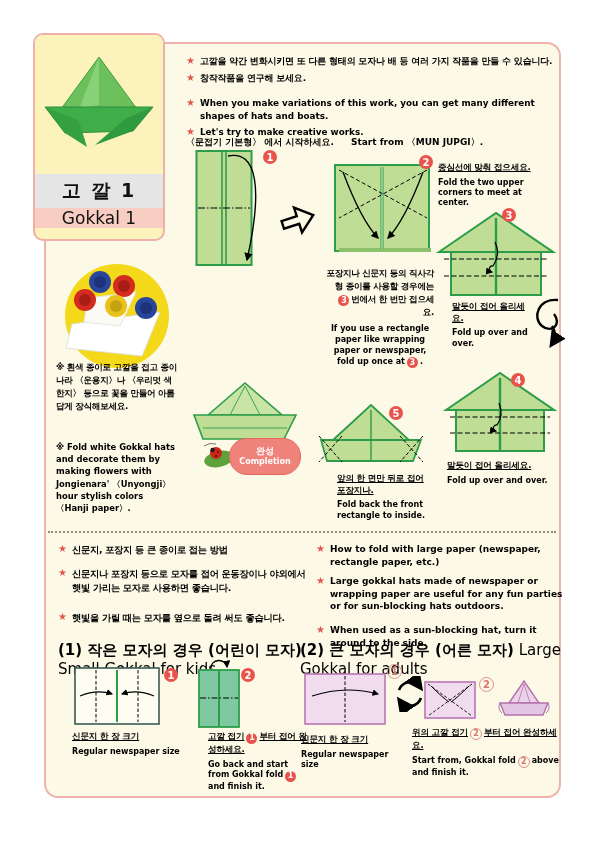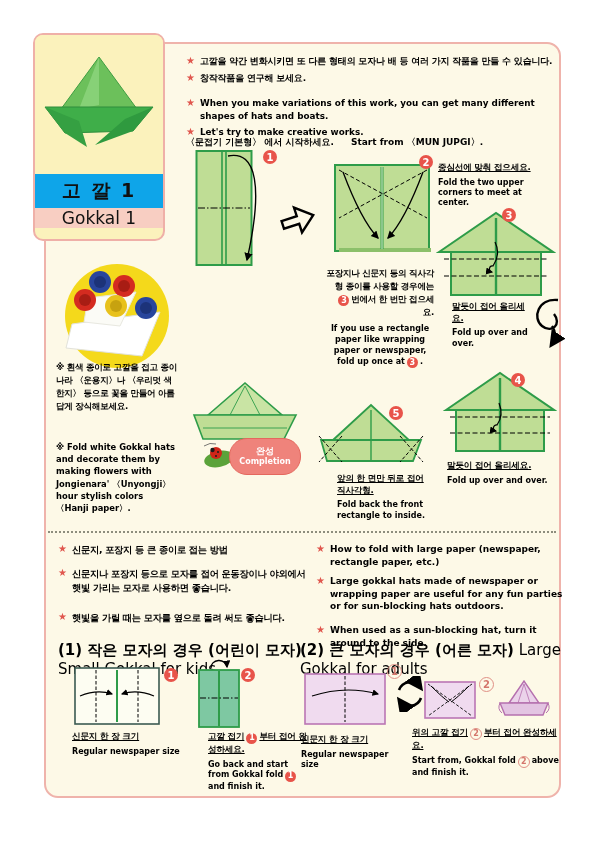--- a/index.html
+++ b/index.html
@@ -3,21 +3,21 @@
 <meta charset="utf-8">
 <style>
   html,body{margin:0;padding:0;}
   body{width:601px;height:842px;background:#ffffff;font-family:"DejaVu Sans","Liberation Sans",sans-serif;}
   .page{position:relative;width:601px;height:842px;background:#fff;overflow:hidden;}
   .abs{position:absolute;}
   .frame{left:44px;top:42px;width:513px;height:752px;border:2px solid #efb3ab;border-radius:14px;background:#fdf9e7;}
   
   .titlebox{left:33px;top:33px;width:128px;height:204px;border:2px solid #efb0a8;border-radius:10px;overflow:hidden;background:#fbf2bc;}
   .titlebox .img{position:absolute;left:0;top:0;width:128px;height:139px;background:#fbf2bc;}
-  .band1{position:absolute;left:0;top:139px;width:128px;height:34px;background:#0ea5e9;color:#111;
+  .band1{position:absolute;left:0;top:139px;width:128px;height:34px;background:#e5e5e5;color:#111;
          font-size:19px;font-weight:bold;display:flex;align-items:center;justify-content:center;letter-spacing:2px;}
   .band2{position:absolute;left:0;top:173px;width:128px;height:20px;background:#f8cec2;color:#111;
          font-size:17px;display:flex;align-items:center;justify-content:center;}
   
   .ko{font-weight:bold;color:#000;text-align:center;}
   .en{font-weight:bold;color:#000;}
   .bullet{display:flex;gap:5px;align-items:flex-start;}
   .star{color:#e0574e;font-size:10px;line-height:1.2;flex:0 0 auto;font-weight:bold;}
   .intro{left:186px;top:55px;width:372px;display:flex;flex-direction:column;gap:3px;}
   .intro .ko{font-size:9px;line-height:1.5;letter-spacing:-0.2px;}
@@ -196,21 +196,21 @@
     <polygon points="15,40 53,5 91,40" fill="#bfdd95" stroke="#2e9c49" stroke-width="1.8"></polygon>
     <polygon points="3,40 103,40 95,61 9,61" fill="#bfdd95" stroke="#2e9c49" stroke-width="1.8"></polygon>
     <line x1="53" y1="10" x2="53" y2="60" stroke="#2e9c49" stroke-width="1.4"></line>
     <line x1="1" y1="36" x2="24" y2="62" stroke="#000" stroke-width="1" stroke-dasharray="3.5,2"></line>
     <line x1="24" y1="36" x2="1" y2="62" stroke="#000" stroke-width="1" stroke-dasharray="3.5,2"></line>
     <line x1="82" y1="36" x2="105" y2="62" stroke="#000" stroke-width="1" stroke-dasharray="3.5,2"></line>
     <line x1="105" y1="36" x2="82" y2="62" stroke="#000" stroke-width="1" stroke-dasharray="3.5,2"></line>
   </svg>
   <div class="abs num" style="left:389px;top:406px;">5</div>
   <div class="abs" style="left:337px;top:473px;width:94px;">
-    <div class="cap-ko">앞의 한 면만 뒤로 접어 직사각형.</div>
+    <div class="cap-ko">앞의 한 면만 뒤로 접어 포장지나.</div>
     <div class="cap-en">Fold back the front rectangle to inside.</div>
   </div>
 
   <svg class="abs" style="left:190px;top:378px;" width="110" height="70" viewBox="0 0 110 70">
     <polygon points="18,37 55,5 92,37" fill="#c9e4a4" stroke="#2e9c49" stroke-width="1.6"></polygon>
     <polygon points="4,37 106,37 94,61 13,61" fill="#bfdd95" stroke="#2e9c49" stroke-width="1.6"></polygon>
     <line x1="55" y1="8" x2="40" y2="37" stroke="#2e9c49" stroke-width="0.9"></line>
     <line x1="55" y1="8" x2="70" y2="37" stroke="#2e9c49" stroke-width="0.9"></line>
     <line x1="13" y1="50" x2="97" y2="50" stroke="#2e9c49" stroke-width="0.9"></line>
   </svg>

